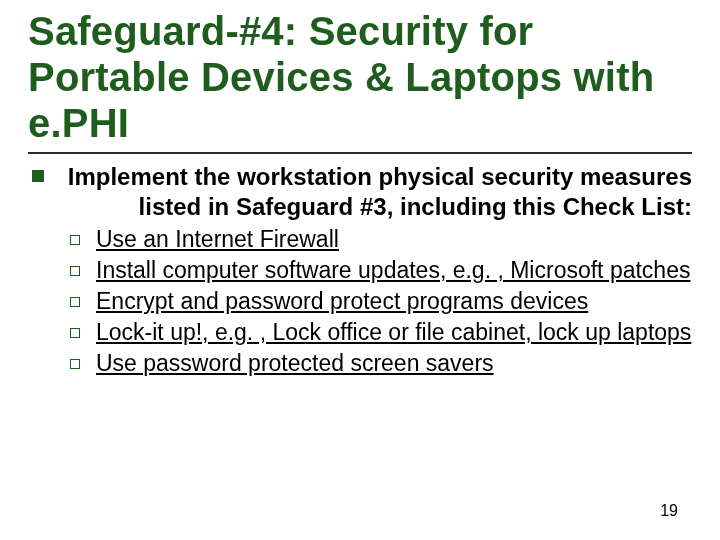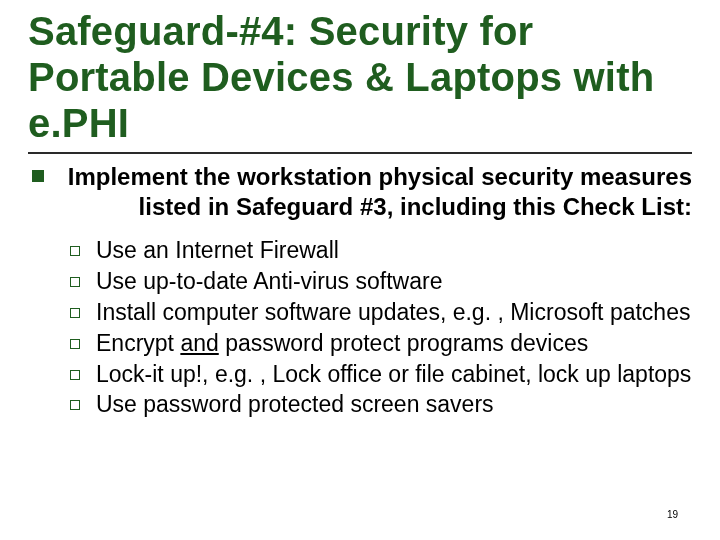--- a/index.html
+++ b/index.html
@@ -41,21 +41,22 @@
   }
   .lvl1-text {
     font-size: 24px;
     font-weight: bold;
     color: #000;
     line-height: 1.25;
     text-align: right;
   }
   .checklist {
     padding-left: 42px;
-    margin-top: 14px;
+    margin-top: 3px;
+    text-decoration: underline;
   }
   .lvl2 {
     display: flex;
     align-items: flex-start;
     margin-bottom: 1px;
   }
   .lvl2 .sq {
     width: 10px;
     height: 10px;
     border: 1.5px solid #1f5d1f;
@@ -66,42 +67,38 @@
   .lvl2-text {
     font-size: 23px;
     color: #000;
     line-height: 1.3;
   }
   .underline { text-decoration: underline; }
   .pagenum {
     position: absolute;
     right: 42px;
     bottom: 20px;
-    font-size: 10px;
+    font-size: 16px;
     color: #000;
   }
 </style>
 </head>
 <body>
 
 <div class="slide">
   <div class="title">Safeguard-#4:  Security for Portable Devices &amp; Laptops with e.PHI</div>
   <hr class="divider">
   <div class="lvl1">
     <div class="bullet"></div>
     <div class="lvl1-text">Implement the workstation physical security measures listed in Safeguard #3, including this Check List:</div>
   </div>
   <div class="checklist">
     <div class="lvl2">
       <div class="sq"></div>
       <div class="lvl2-text">Use an Internet Firewall</div>
-    </div>
-    <div class="lvl2">
-      <div class="sq"></div>
-      <div class="lvl2-text">Use up-to-date Anti-virus software</div>
     </div>
     <div class="lvl2">
       <div class="sq"></div>
       <div class="lvl2-text">Install computer software updates, e.g. , Microsoft patches</div>
     </div>
     <div class="lvl2">
       <div class="sq"></div>
       <div class="lvl2-text"><span>Encrypt </span><span class="underline">and</span><span> password protect programs devices</span></div>
     </div>
     <div class="lvl2">

